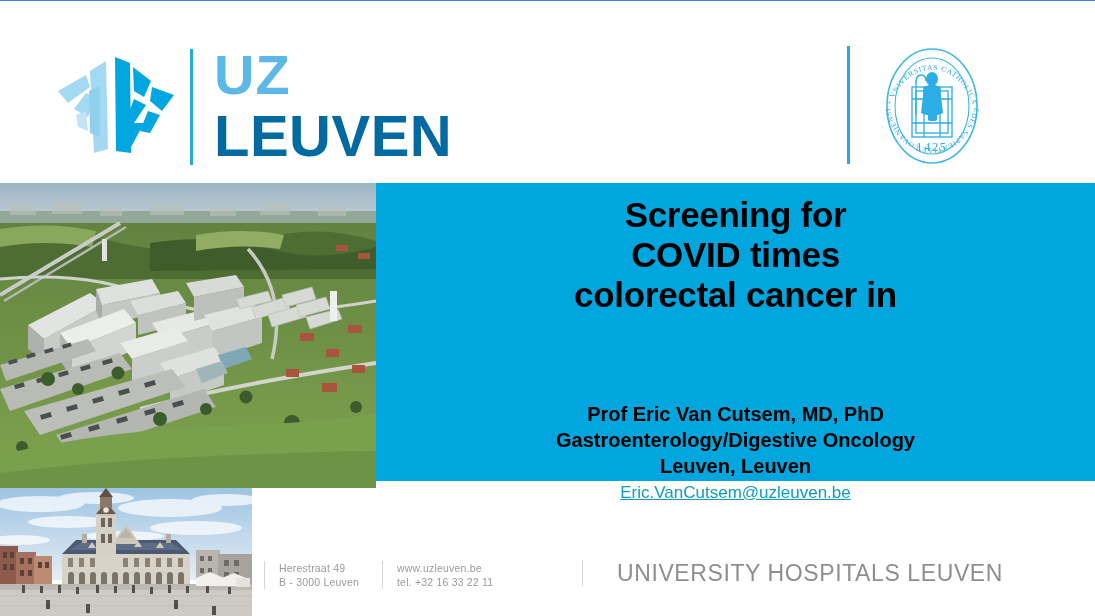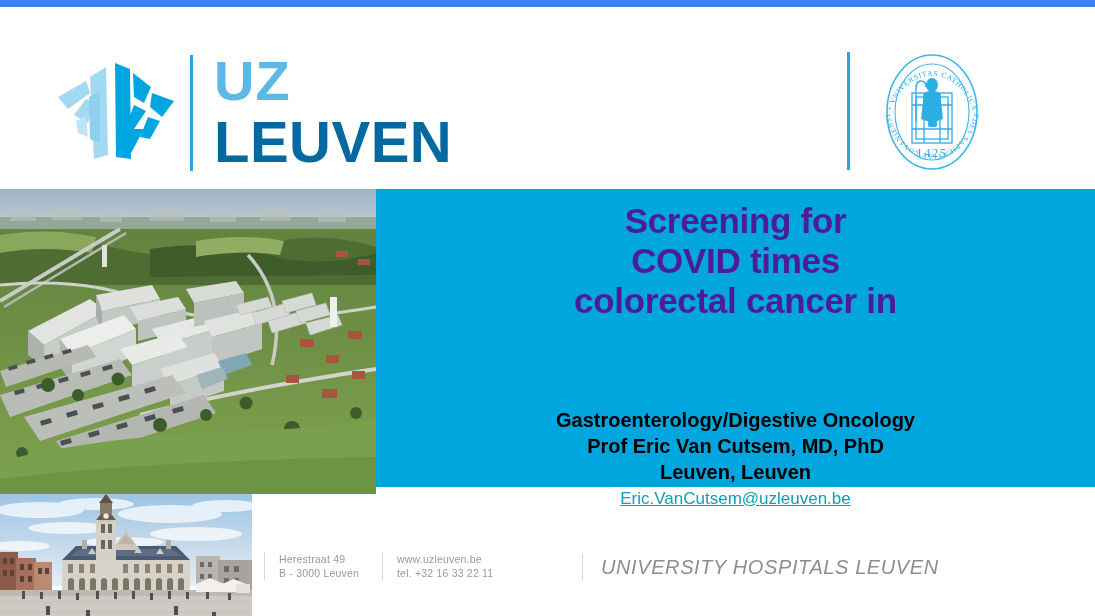--- a/index.html
+++ b/index.html
@@ -6,21 +6,21 @@
   html, body {
     width: 1095px; height: 616px;
     background: #ffffff;
     font-family: "Liberation Sans", sans-serif;
     overflow: hidden;
   }
   .slide {
     position: relative;
     width: 1095px; height: 616px;
     background: #ffffff;
-    border-top: 7px solid #3b82f6;
+    border-top: 1px solid #3b82f6;
     overflow: hidden;
   }
 
   
   .header { position: absolute; left: 0; top: 0; width: 1095px; height: 182px; background: #fff; }
 
   .uz-logo-mark { position: absolute; left: 56px; top: 52px; width: 120px; height: 112px; }
   .uz-divider {
     position: absolute; left: 190px; top: 48px;
     width: 3px; height: 116px; background: #29a8e0;
@@ -51,21 +51,21 @@
   
   .cyan-block {
     position: absolute; left: 376px; top: 182px;
     width: 719px; height: 298px;
     background: #00a6dd;
   }
   .title {
     position: absolute; left: 0; top: 12px; width: 719px;
     text-align: center;
     font-size: 35px; font-weight: 700; line-height: 40px;
-    color: #4c1d95;
+    color: #000000;
     letter-spacing: -0.3px;
   }
   .author {
     position: absolute; left: 0; top: 218px; width: 719px;
     text-align: center;
     font-size: 20px; font-weight: 700; line-height: 26px;
     color: #000000;
   }
   .email-link {
     position: absolute; left: 376px; top: 482px; width: 719px;
@@ -77,41 +77,40 @@
 
   
   .library {
     position: absolute; left: 0; top: 487px;
     width: 252px; height: 129px;
     overflow: hidden;
   }
 
   
   .footer {
-    position: absolute; left: 264px; top: 545px;
-    display: flex; align-items: flex-end;
+    position: absolute; left: 264px; top: 560px;
+    display: flex; align-items: center;
   }
   .f-col {
     padding-left: 14px;
     border-left: 1px solid #d6d6d6;
     color: #9a9a9a;
     font-size: 10.5px;
     line-height: 14px;
     letter-spacing: 0.2px;
   }
   .f-col.addr { width: 118px; }
   .f-col.web  { width: 200px; }
   .f-col.name {
-    padding-left: 18px;
-    font-size: 20px;
+    padding-left: 34px;
+    font-size: 23px;
     letter-spacing: 0.6px;
     color: #8e8e8e;
     line-height: 26px;
     margin-top: -5px;
-    font-style: italic;
   }
 </style>
 </head>
 <body>
 
 <div class="slide">
 
   <div class="header">
 
     <div class="uz-logo-mark">
@@ -320,22 +319,22 @@
     </svg>
   </div>
 
   <div class="cyan-block">
     <div class="title">
       <div>Screening for</div>
       <div>COVID times</div>
       <div>colorectal cancer in</div>
     </div>
     <div class="author">
+      <div>Prof Eric Van Cutsem, MD, PhD</div>
       <div>Gastroenterology/Digestive Oncology</div>
-      <div>Prof Eric Van Cutsem, MD, PhD</div>
       <div>Leuven, Leuven</div>
     </div>
   </div>
 
   <a class="email-link" href="#">Eric.VanCutsem@uzleuven.be</a>
 
   <div class="library">
     <svg viewBox="0 0 252 129" width="252" height="129" preserveAspectRatio="none" aria-hidden="true">
       <defs>
         <linearGradient id="skyL" x1="0" y1="0" x2="0" y2="1">

